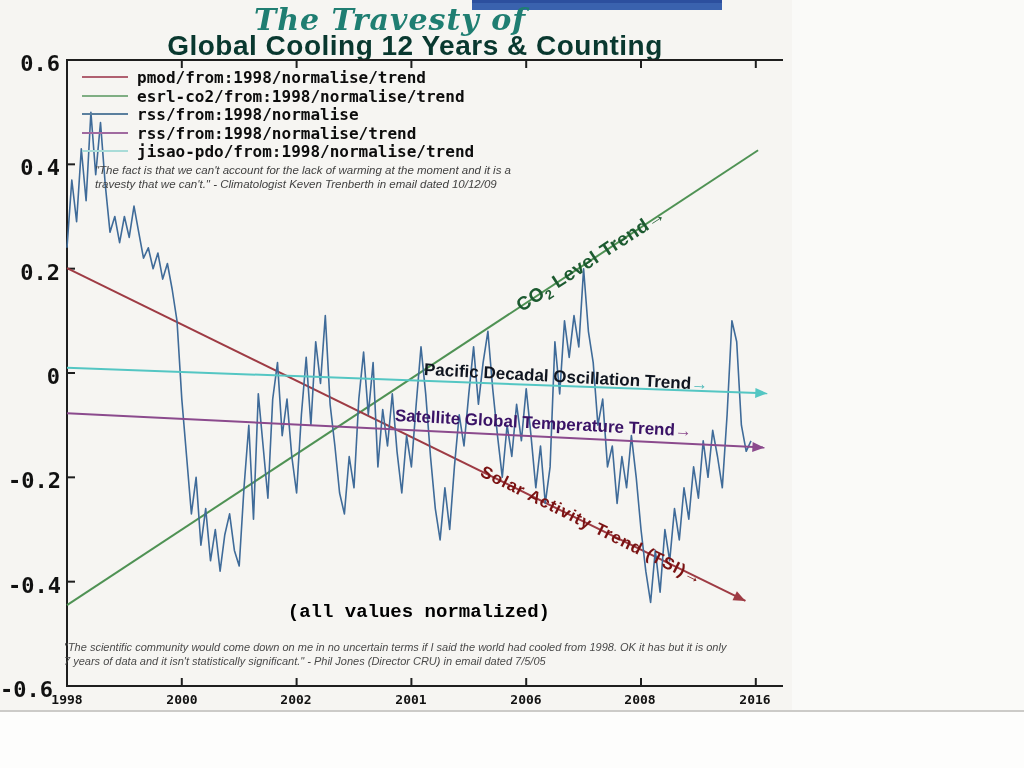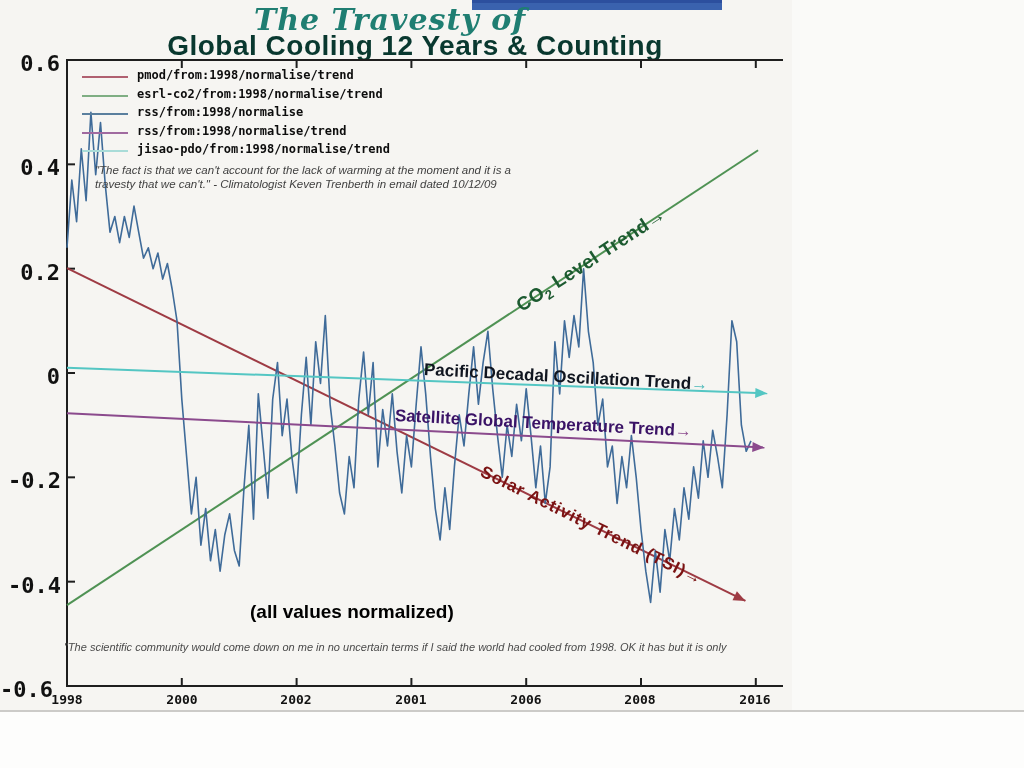--- a/index.html
+++ b/index.html
@@ -26,41 +26,41 @@
     position:absolute;font-family:"DejaVu Sans Mono",monospace;font-weight:bold;
     font-size:22px;color:#111;
   }
   .ylab{width:52px;text-align:right;}
   .xlab{width:64px;text-align:center;top:692px;font-size:13px;}
   .legend{position:absolute;left:82px;top:68px;}
   .legend-row{position:relative;height:18.6px;}
   .legend-swatch{position:absolute;left:0;top:8px;width:46px;height:2px;}
   .legend-label{
     position:absolute;left:55px;top:0;white-space:nowrap;
-    font-family:"DejaVu Sans Mono",monospace;font-weight:bold;font-size:12px;color:#0d0d0d;
+    font-family:"DejaVu Sans Mono",monospace;font-weight:bold;font-size:16px;color:#0d0d0d;
   }
   .quote{
     position:absolute;font-style:italic;color:#414141;line-height:1.25;
     font-family:"Liberation Sans",sans-serif;white-space:nowrap;
   }
   .quote-1{left:95px;top:163px;font-size:11.5px;}
   .quote-2{left:64px;top:641px;font-size:11px;color:#4a4a4a;}
   .anno{position:absolute;font-weight:bold;white-space:nowrap;font-family:"Liberation Sans",sans-serif;}
   .anno-co2{left:519px;top:296px;font-size:19px;color:#1c5a30;transform:rotate(-33deg);transform-origin:0 50%;letter-spacing:0.5px;}
   .anno-co2 sub{font-size:13px;}
   .anno-pdo{left:424px;top:360px;font-size:17px;color:#10151f;transform:rotate(3deg);transform-origin:0 50%;}
   .anno-sat{left:395px;top:406px;font-size:17px;color:#3a1266;transform:rotate(3deg);transform-origin:0 50%;}
   .anno-solar{left:486px;top:462px;font-size:17px;color:#7a1212;transform:rotate(26.5deg);transform-origin:0 0;letter-spacing:1px;}
   .anno-arrow{font-weight:bold;}
   .arrow-pdo{color:#49b8b8;}
   .arrow-sat{color:#8b4a8d;}
   .arrow-solar{color:#7a1212;}
   .normalized-note{
-    position:absolute;left:250px;top:601px;width:300px;text-align:left;
-    font-weight:bold;font-size:19px;color:#000;font-family:Liberation Sans, sans-serif;
+    position:absolute;left:250px;top:601px;width:300px;text-align:right;
+    font-weight:bold;font-size:19px;color:#000;font-family:Liberation Mono, monospace;
   }
   #plot-svg{position:absolute;left:0;top:0;width:1024px;height:768px;}
 </style>
 </head>
 <body>
 
 <div class="chart-bg"></div>
 <div class="right-margin"></div>
 <div class="bottom-strip"></div>
 <div class="divider"></div>
@@ -136,20 +136,21 @@
     <span class="legend-label">jisao-pdo/from:1998/normalise/trend</span>
   </div>
 </div>
 
 <div class="quote quote-1">
   <div>"The fact is that we can't account for the lack of warming at the moment and it is a</div>
   <div>travesty that we can't." - Climatologist Keven Trenberth in email dated 10/12/09</div>
 </div>
 <div class="quote quote-2">
   <div>"The scientific community would come down on me in no uncertain terms if I said the world had cooled from 1998. OK it has but it is only</div>
+  <div>7 years of data and it isn't statistically significant." - Phil Jones (Director CRU) in email dated 7/5/05</div>
 </div>
 
 <div class="anno anno-co2"><span>CO</span><sub>2</sub><span> Level Trend→</span></div>
 
 <div class="anno anno-pdo"><span>Pacific Decadal Oscillation Trend</span><span class="anno-arrow arrow-pdo">→</span></div>
 
 <div class="anno anno-sat"><span>Satellite Global Temperature Trend</span><span class="anno-arrow arrow-sat">→</span></div>
 
 <div class="anno anno-solar"><span>Solar Activity Trend (TSI)</span><span class="anno-arrow arrow-solar">→</span></div>
 

